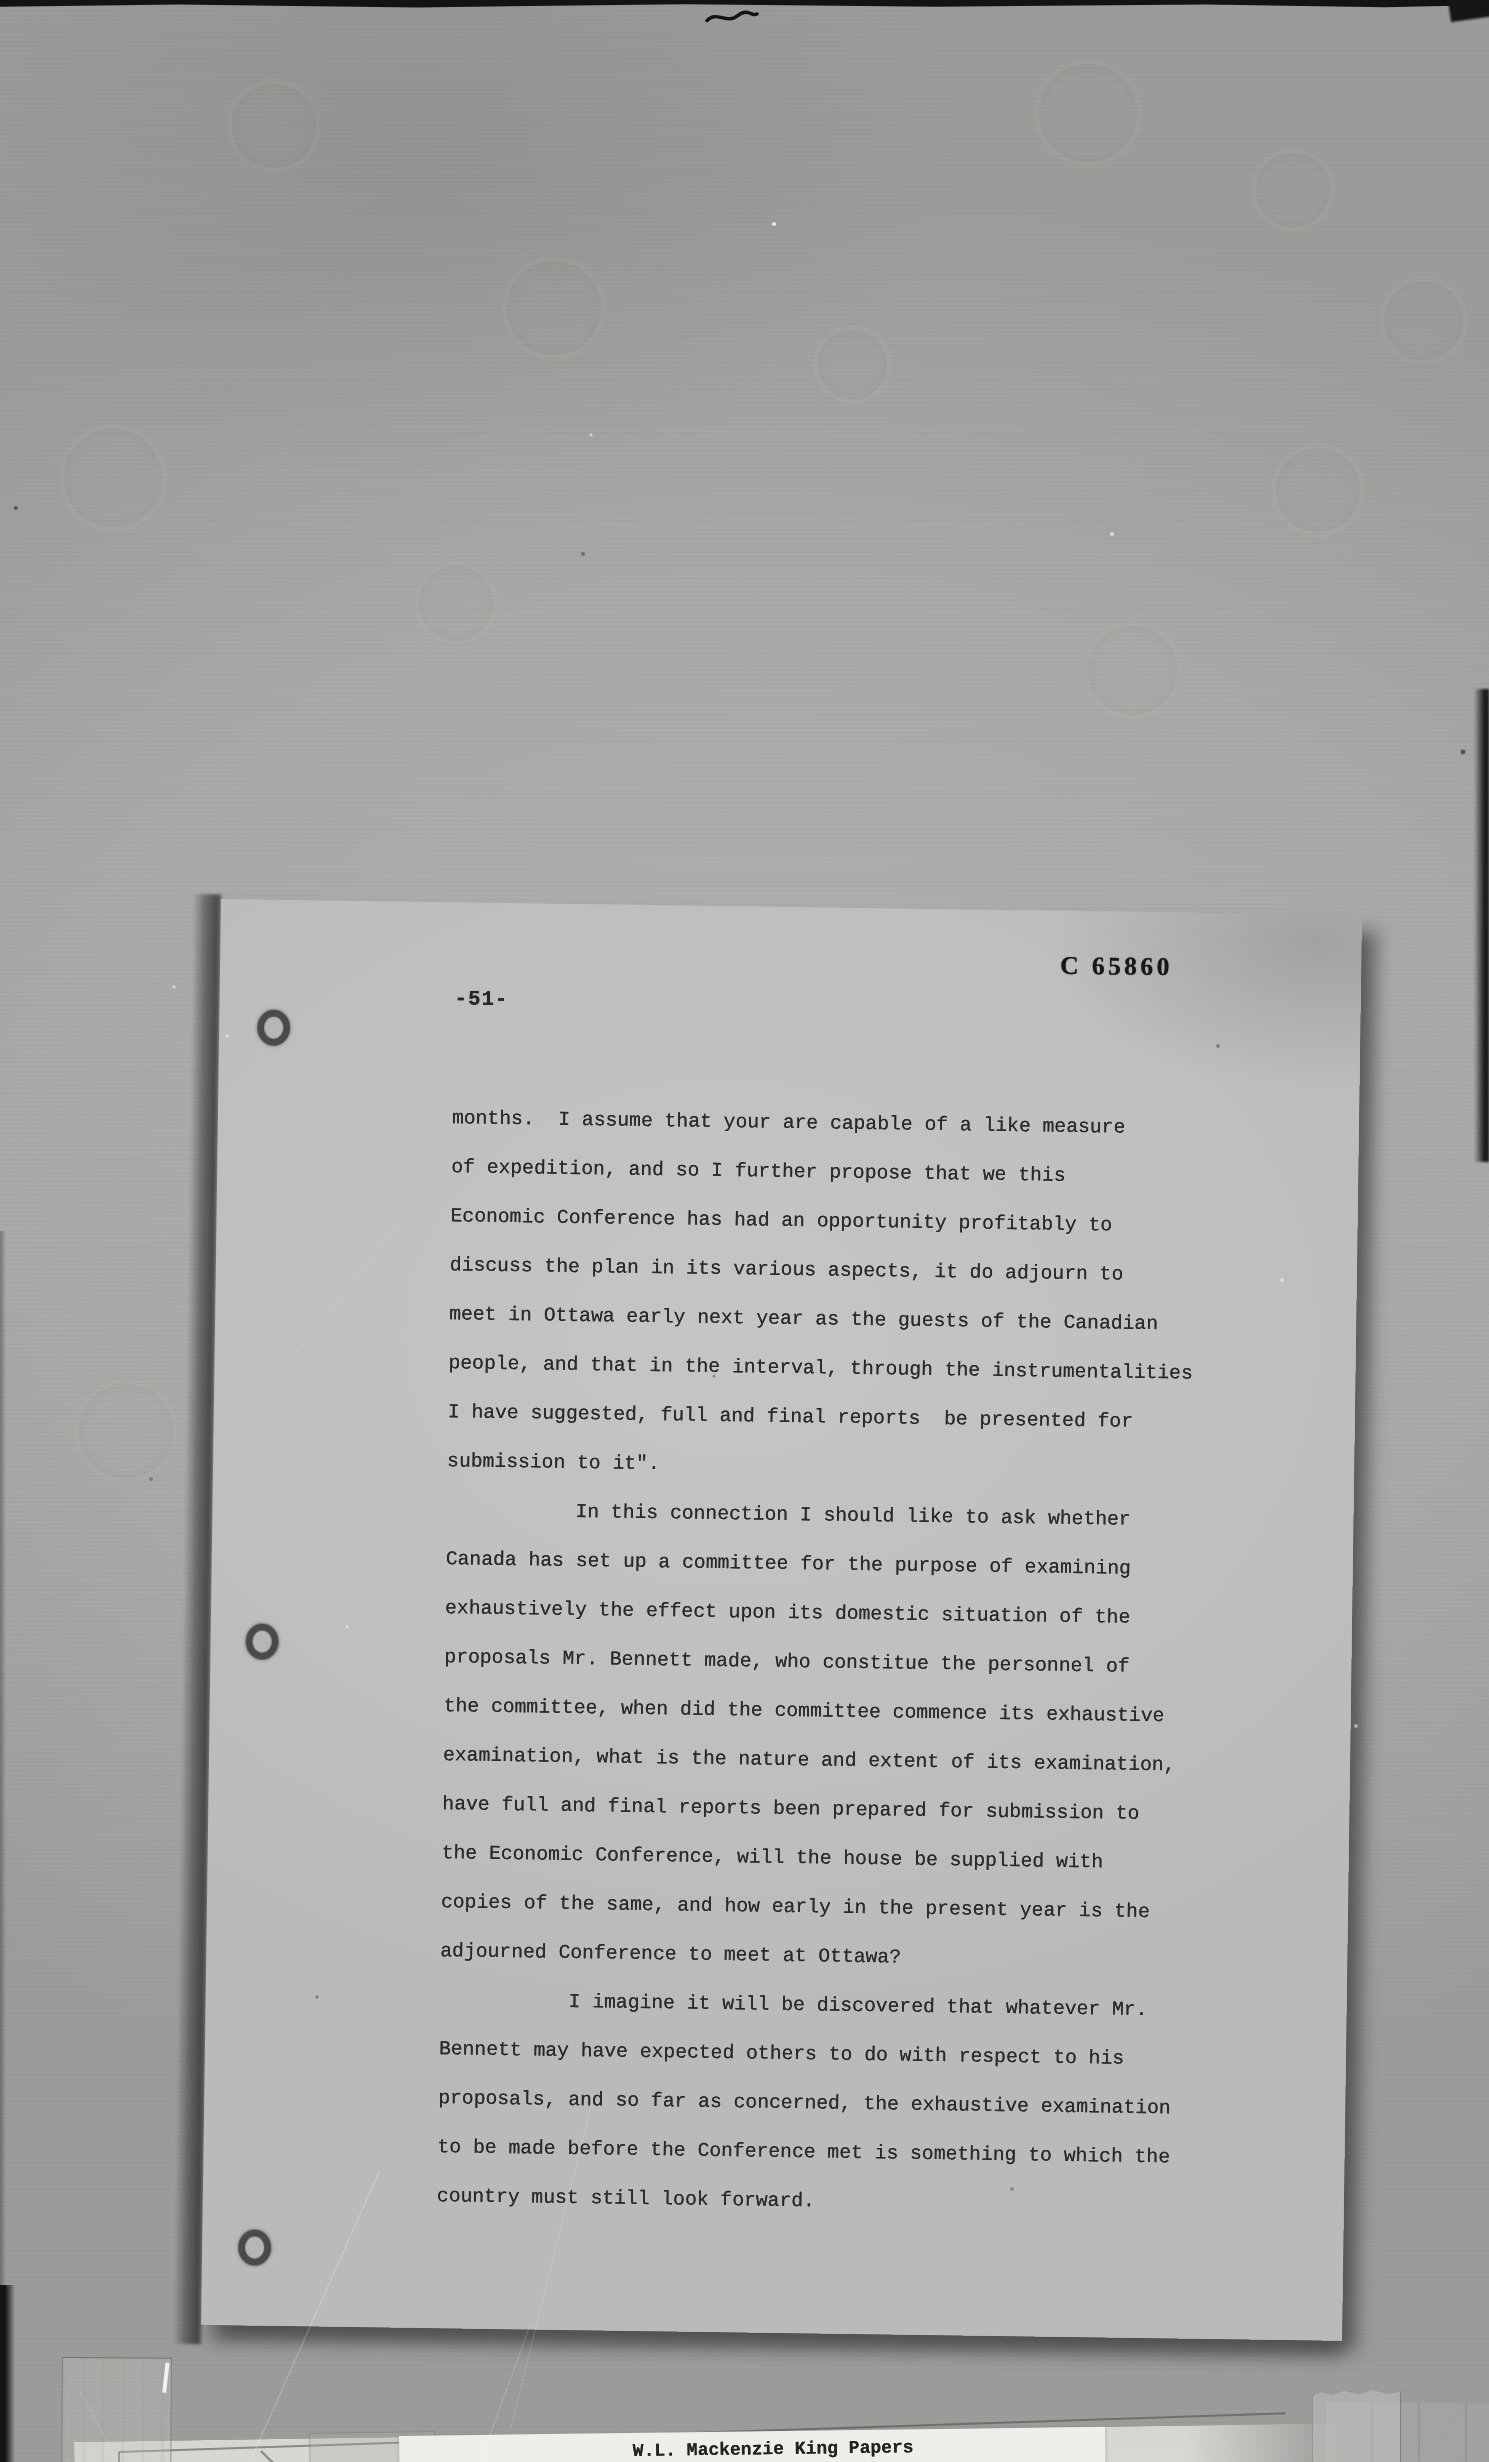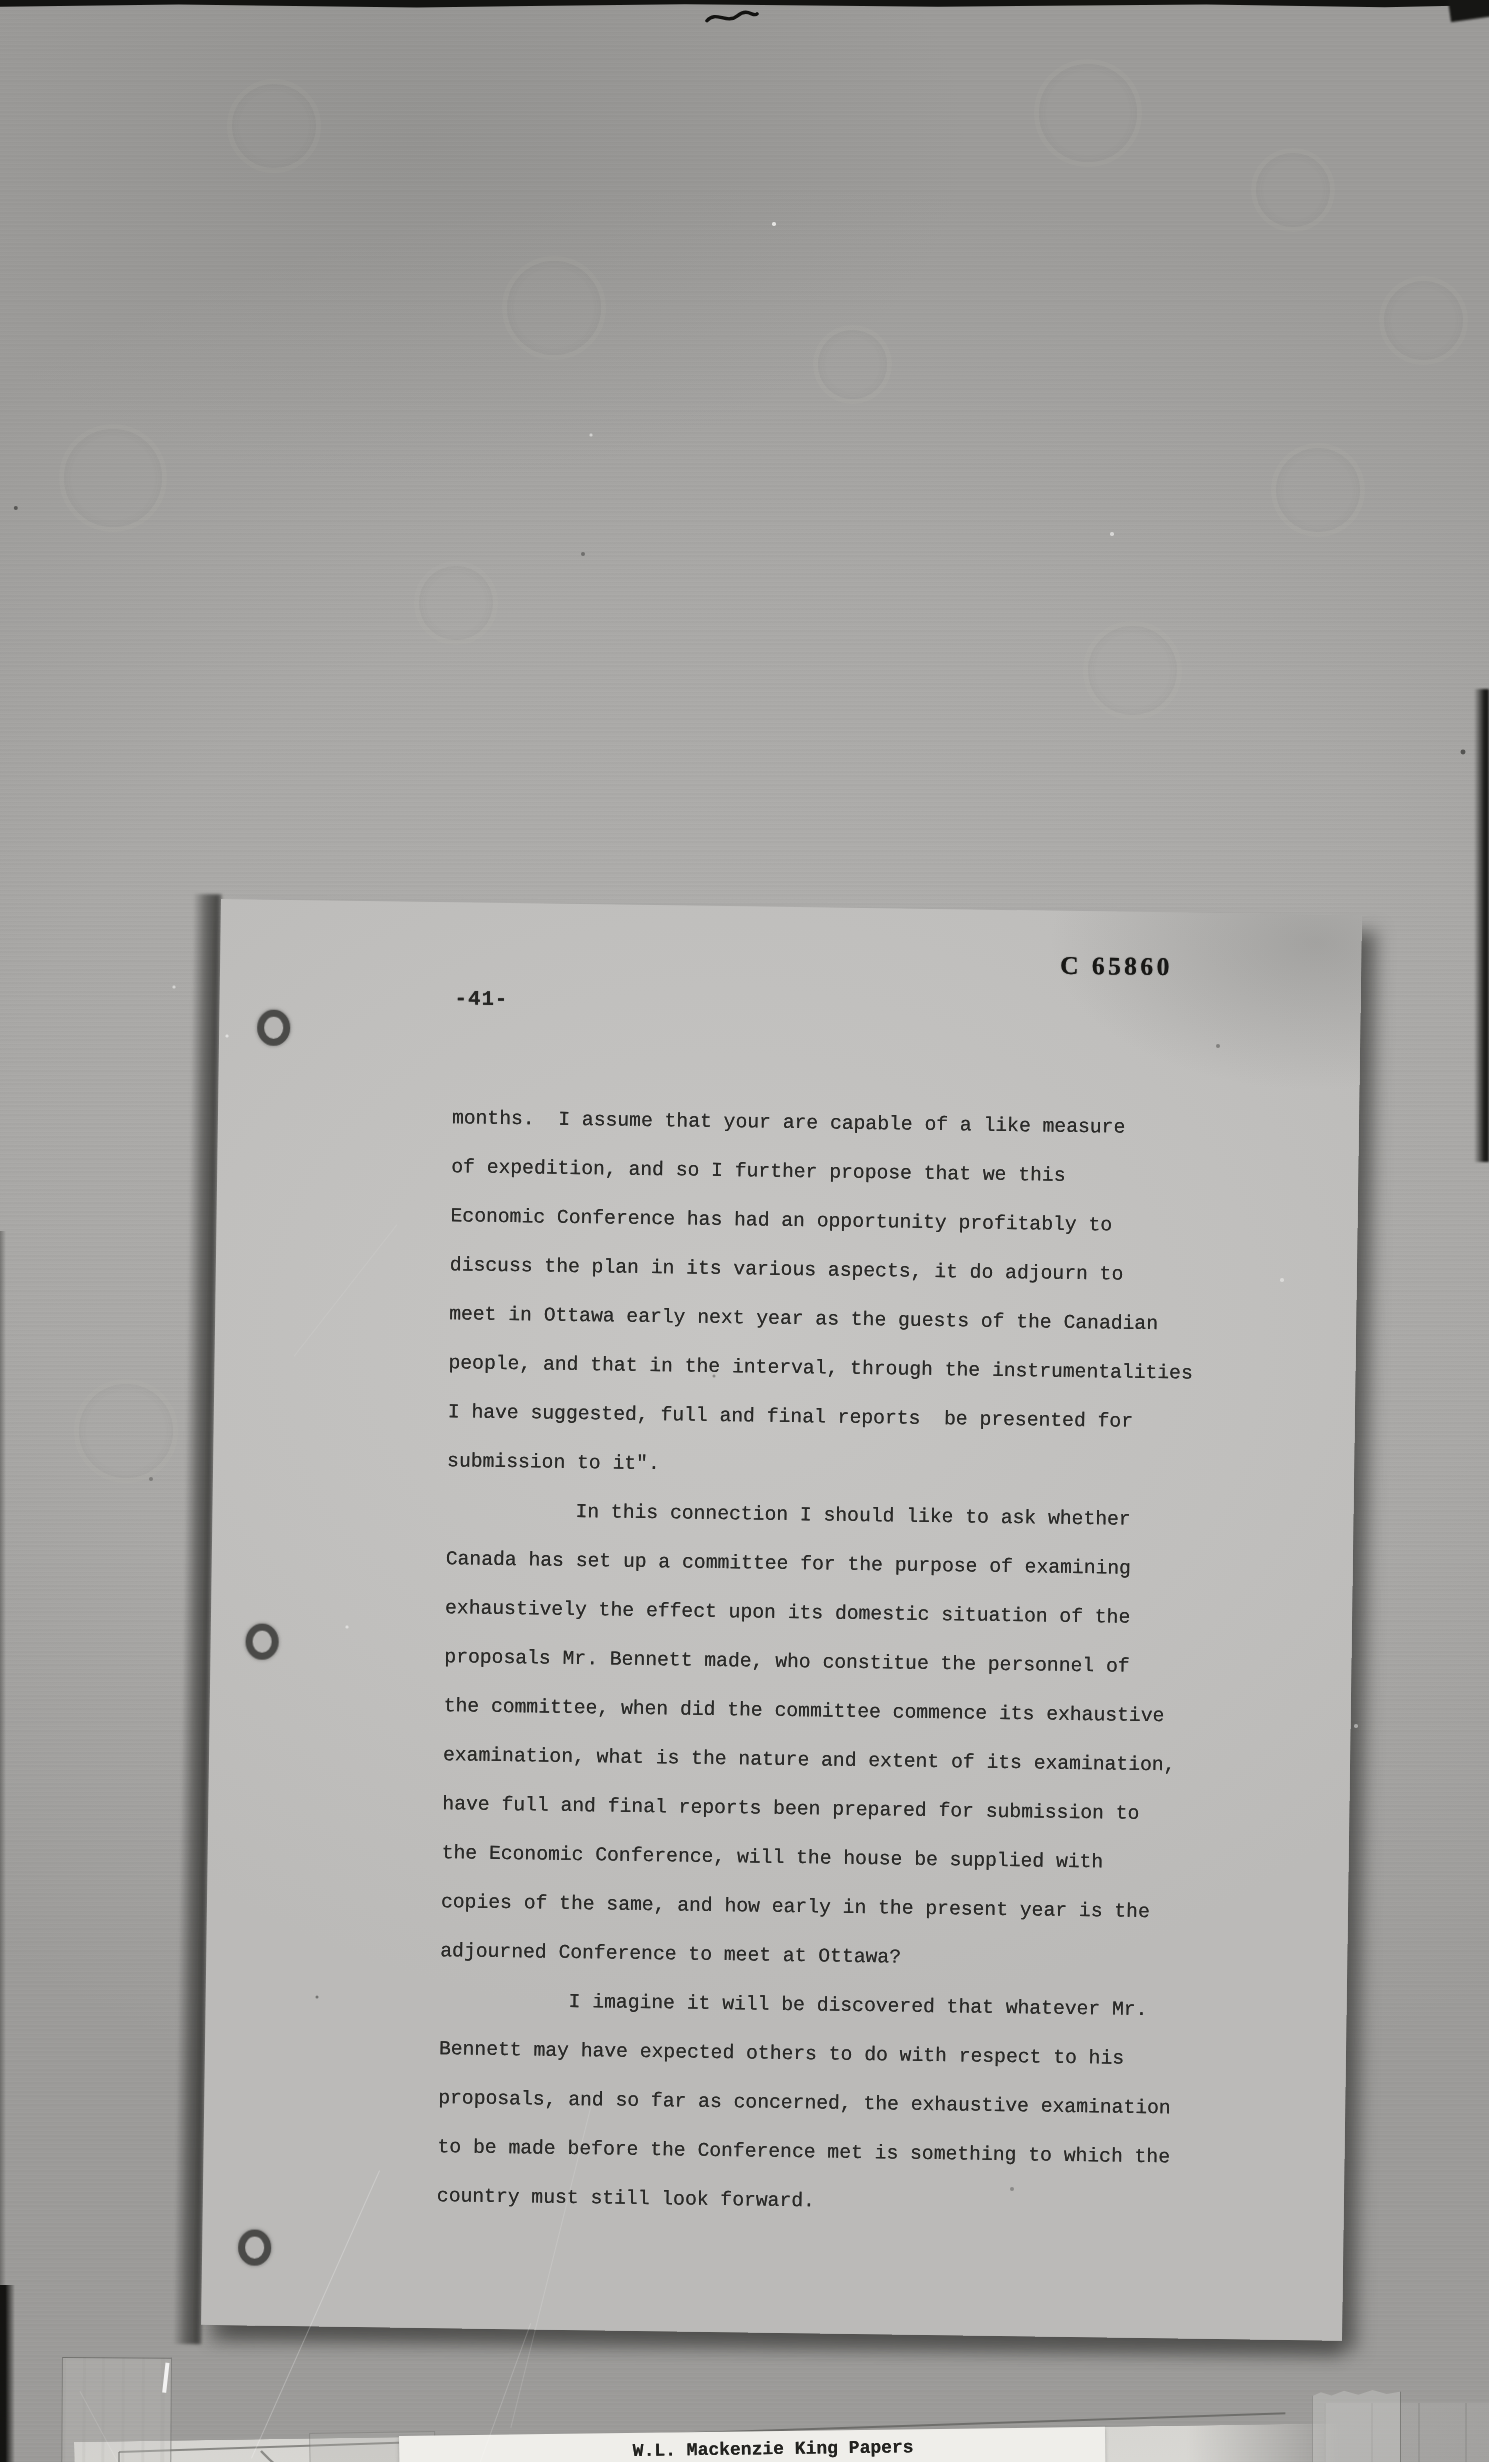--- a/index.html
+++ b/index.html
@@ -129,21 +129,21 @@
     <path d="M4 26 C 22 4, 44 34, 66 16 S 98 20, 106 12" stroke="#121210" stroke-width="7" fill="none" stroke-linecap="round"></path>
   </svg>
 
   <div class="page-gap"></div>
 
   <div class="page">
     <div class="punch h1"></div>
     <div class="punch h2"></div>
     <div class="punch h3"></div>
     <div class="doc-id">C 65860</div>
-    <div class="page-num">-41-</div>
+    <div class="page-num">-51-</div>
     <div class="typed-body">
       <div class="tline">months.  I assume that your are capable of a like measure</div>
       <div class="tline">of expedition, and so I further propose that we this</div>
       <div class="tline">Economic Conference has had an opportunity profitably to</div>
       <div class="tline">discuss the plan in its various aspects, it do adjourn to</div>
       <div class="tline">meet in Ottawa early next year as the guests of the Canadian</div>
       <div class="tline">people, and that in the interval, through the instrumentalities</div>
       <div class="tline">I have suggested, full and final reports  be presented for</div>
       <div class="tline">submission to it".</div>
       <div class="tline indent">In this connection I should like to ask whether</div>

